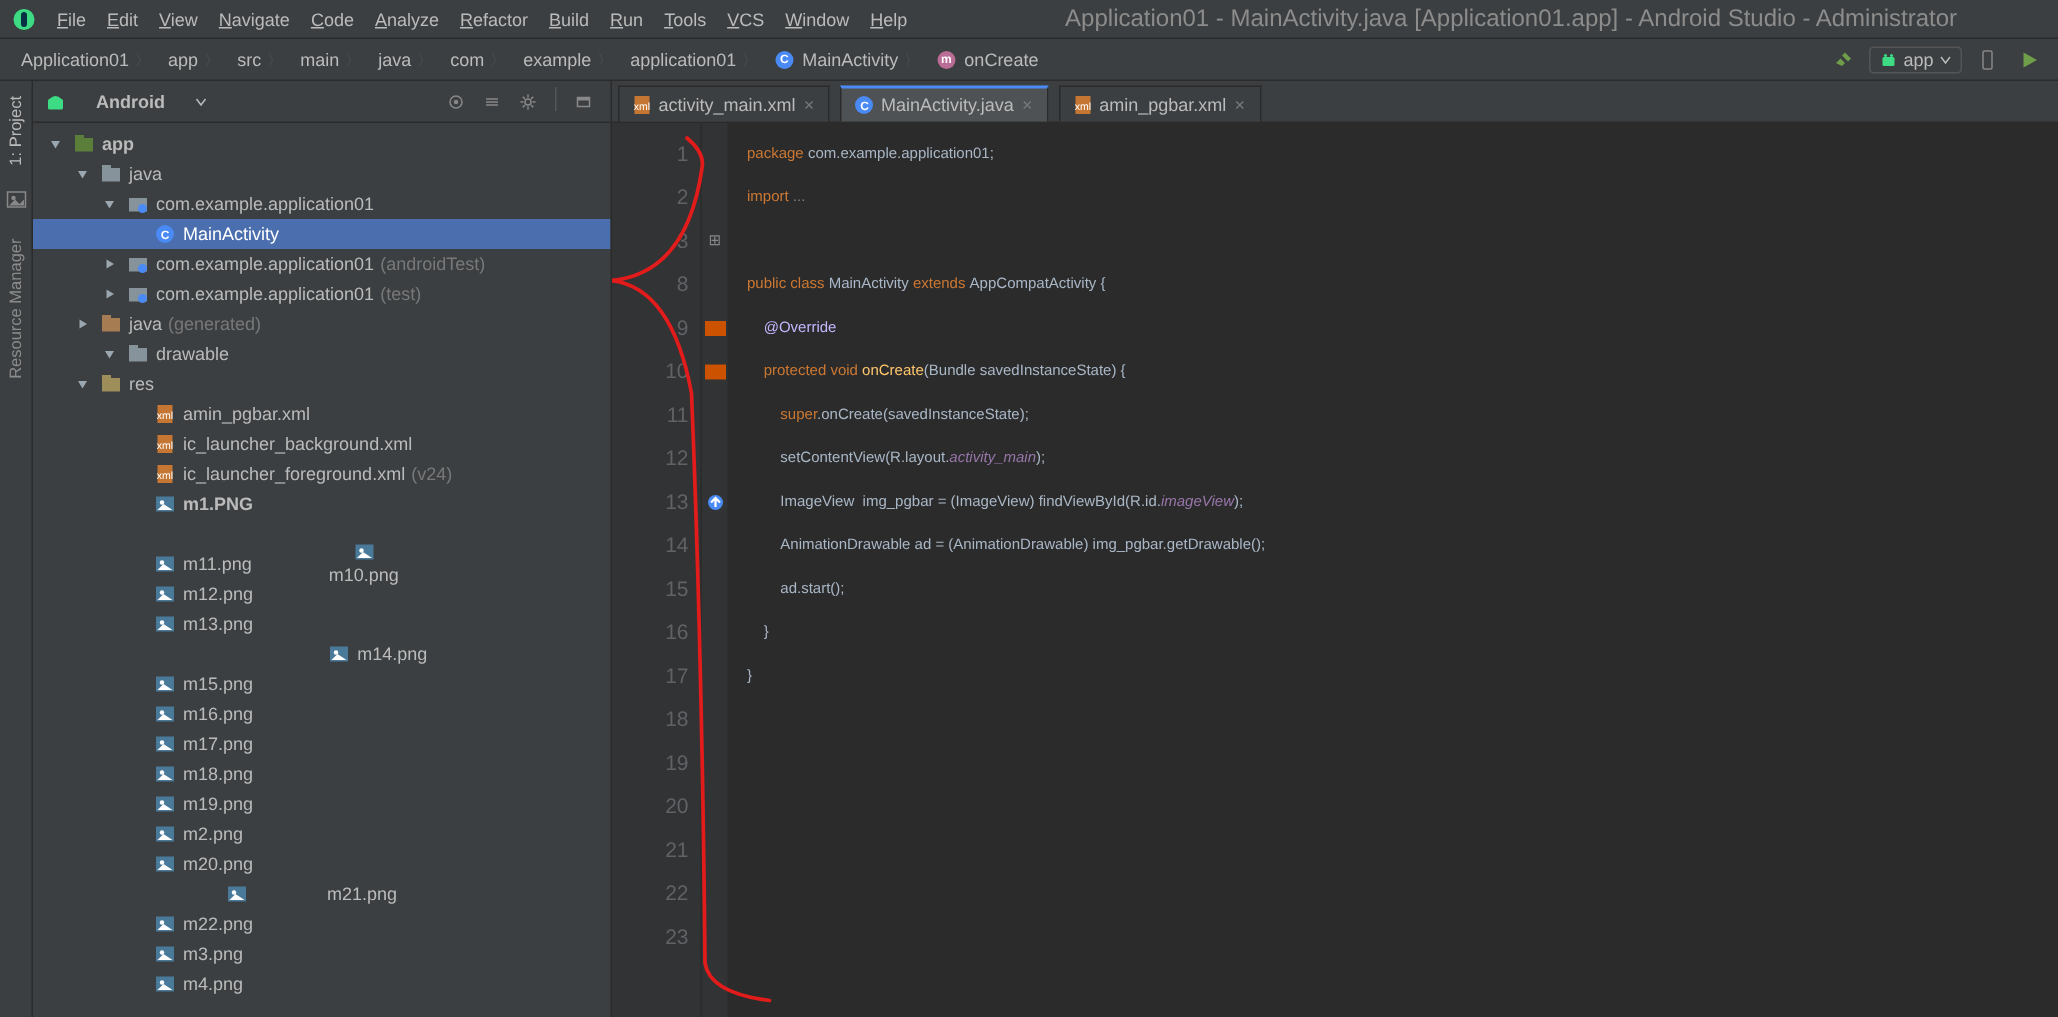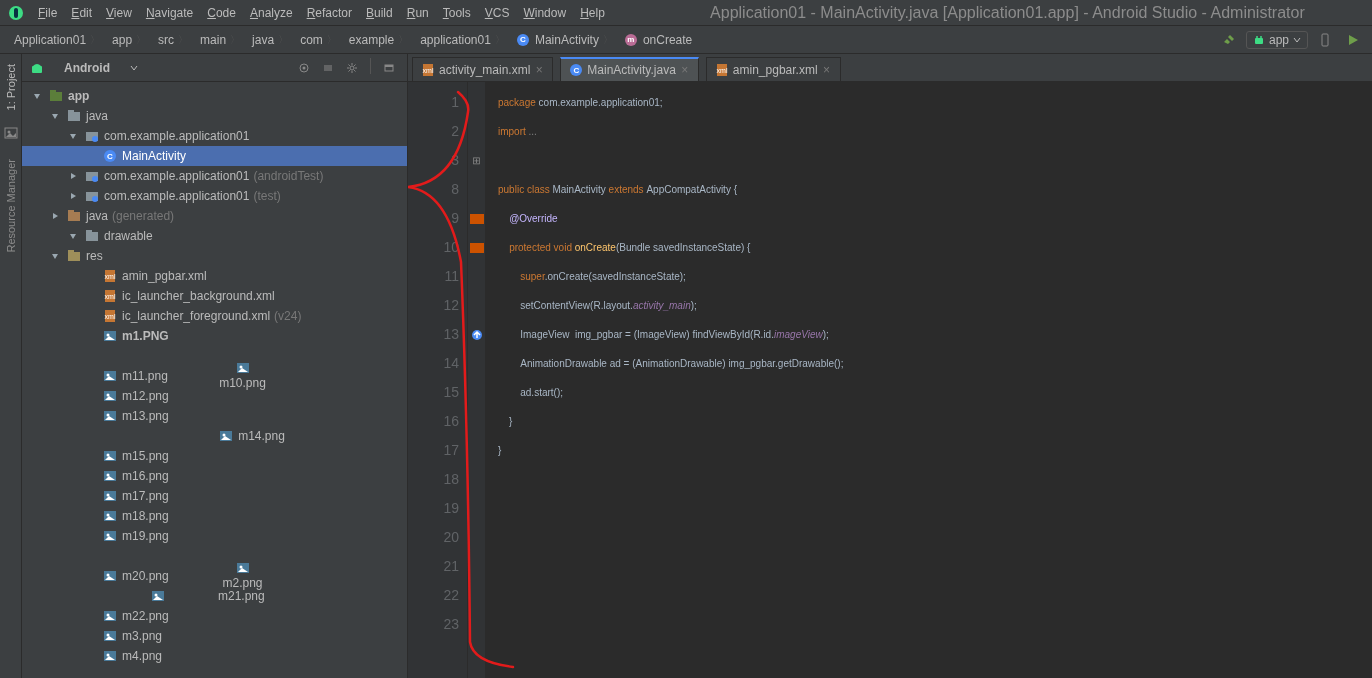--- a/index.html
+++ b/index.html
@@ -476,21 +476,21 @@
           <span class="tw"></span>
           <span class="node-ico">
             <svg width="14" height="14" viewBox="0 0 14 14">
               <rect x="1" y="2" width="12" height="10" fill="#4a7a99"></rect>
               <circle cx="5" cy="6" r="1.5" fill="#fff"></circle>
               <path d="M2 11 L6 7 L12 11 Z" fill="#fff"></path>
             </svg>
           </span>
           <span class="node-label" style="">m19.png</span>
         </div>
-        <div class="tree-node" style="padding-left: 62px; flex-direction: column;">
+        <div class="tree-node" style="padding-left: 62px;">
           <span class="tw"></span>
           <span class="node-ico">
             <svg width="14" height="14" viewBox="0 0 14 14">
               <rect x="1" y="2" width="12" height="10" fill="#4a7a99"></rect>
               <circle cx="5" cy="6" r="1.5" fill="#fff"></circle>
               <path d="M2 11 L6 7 L12 11 Z" fill="#fff"></path>
             </svg>
           </span>
           <span class="node-label" style="">m2.png</span>
         </div>

